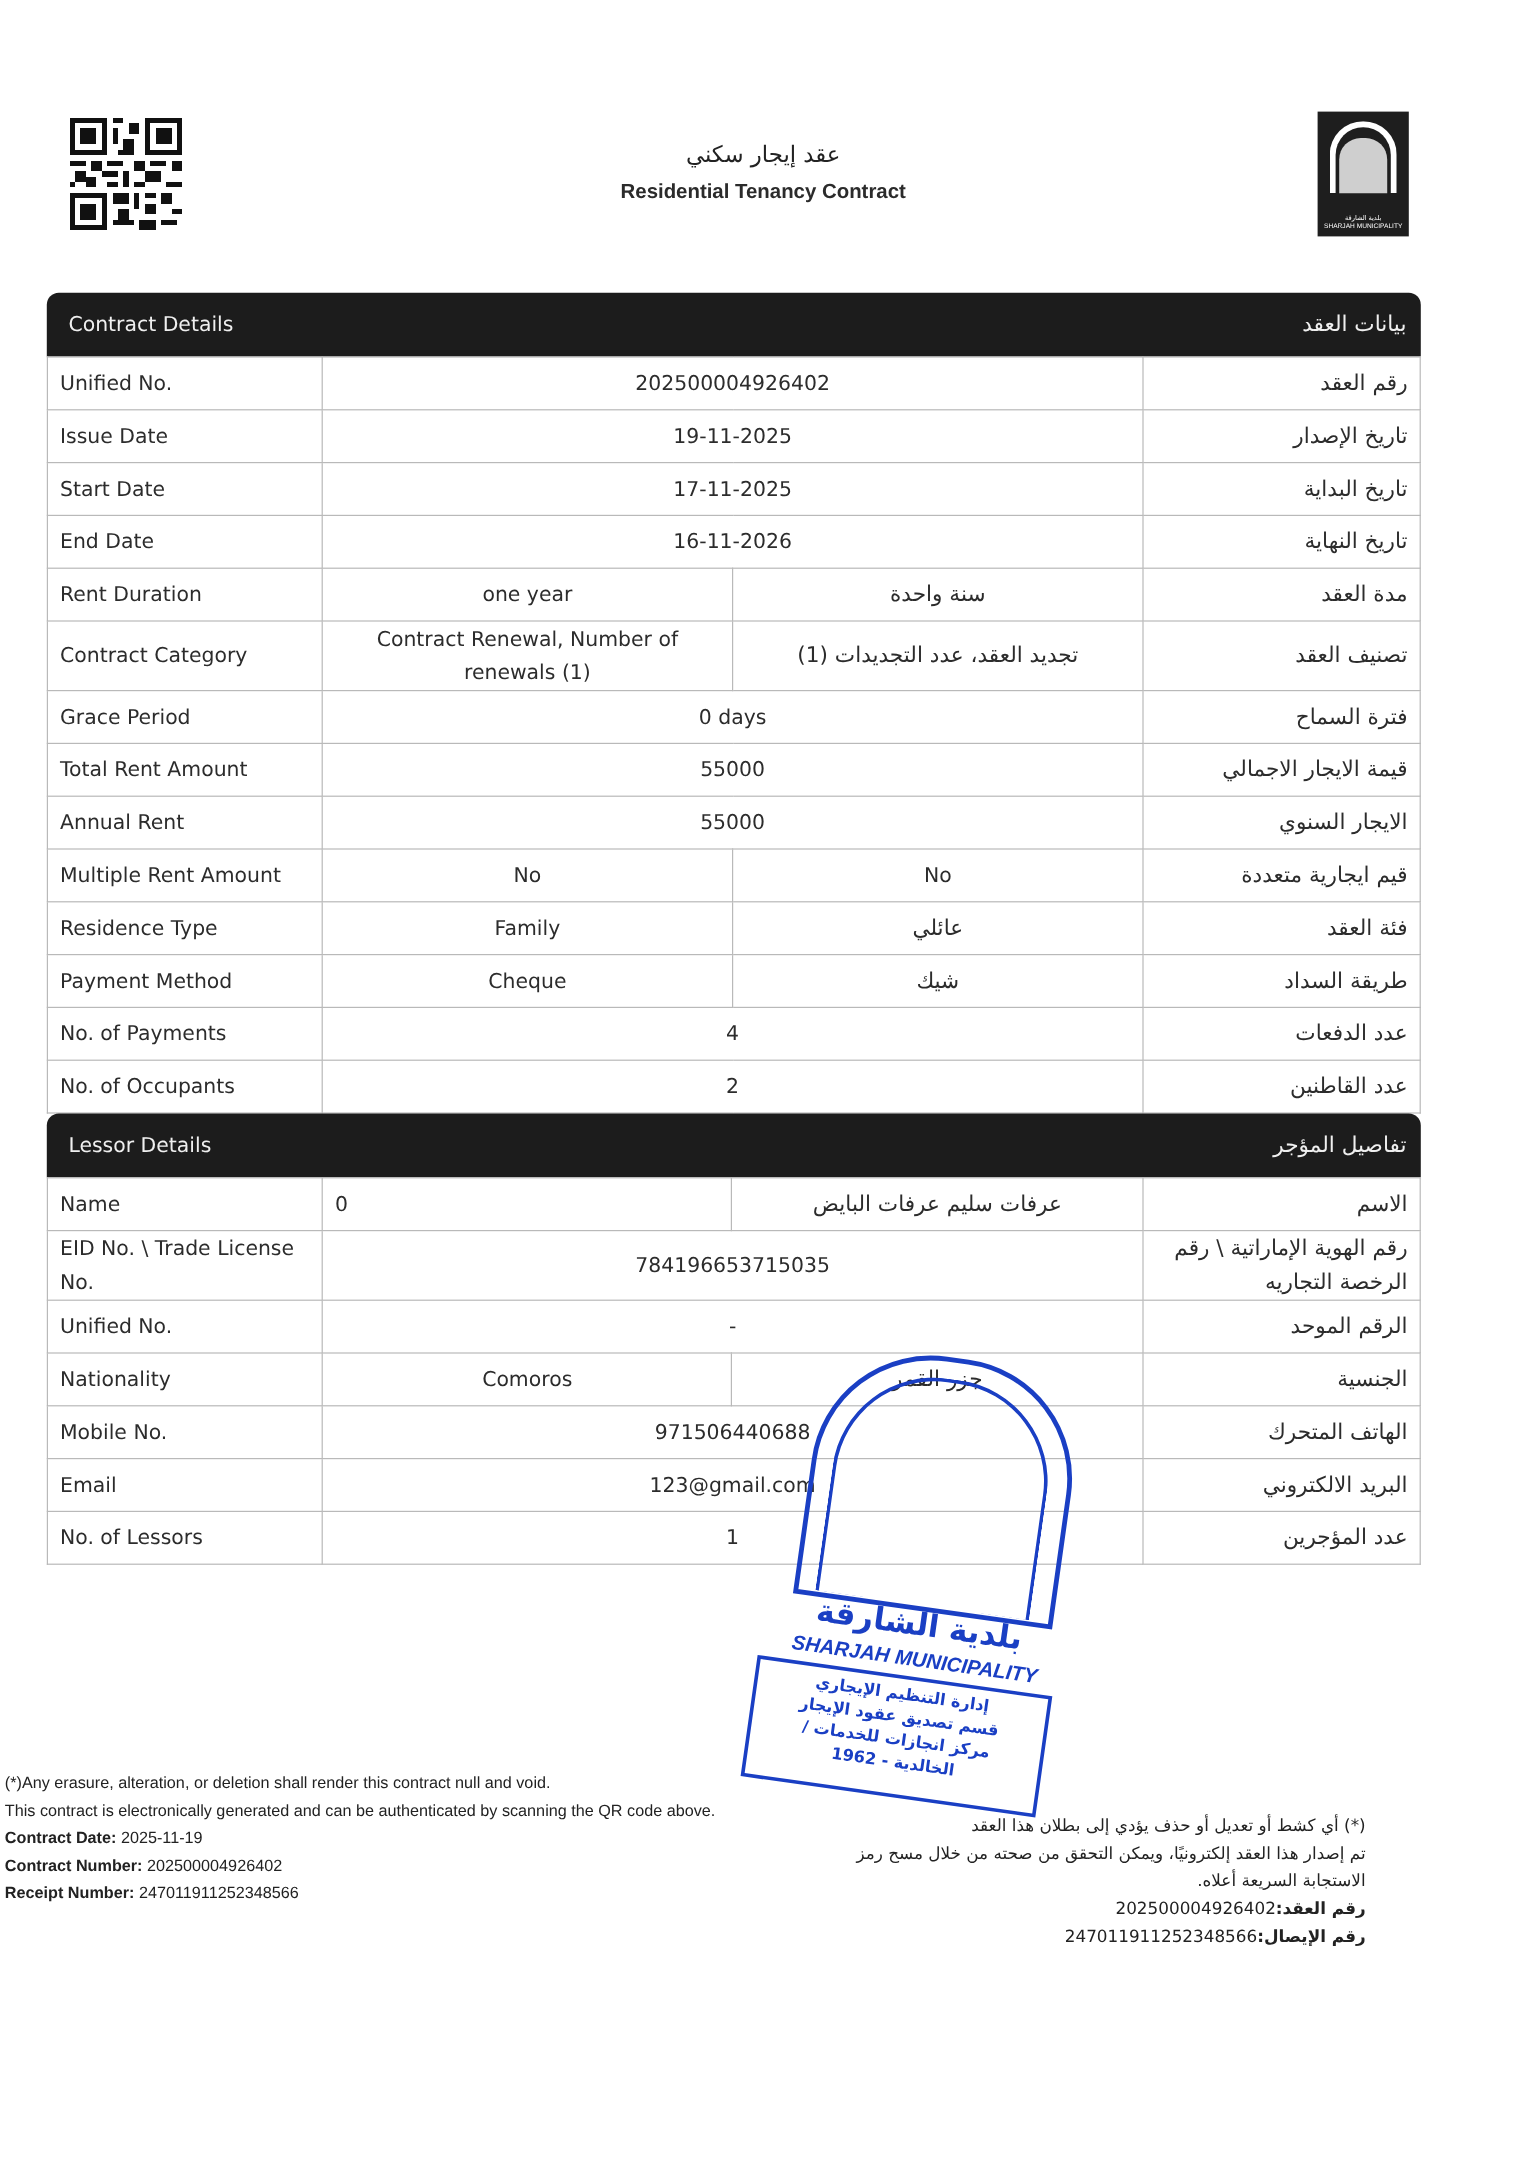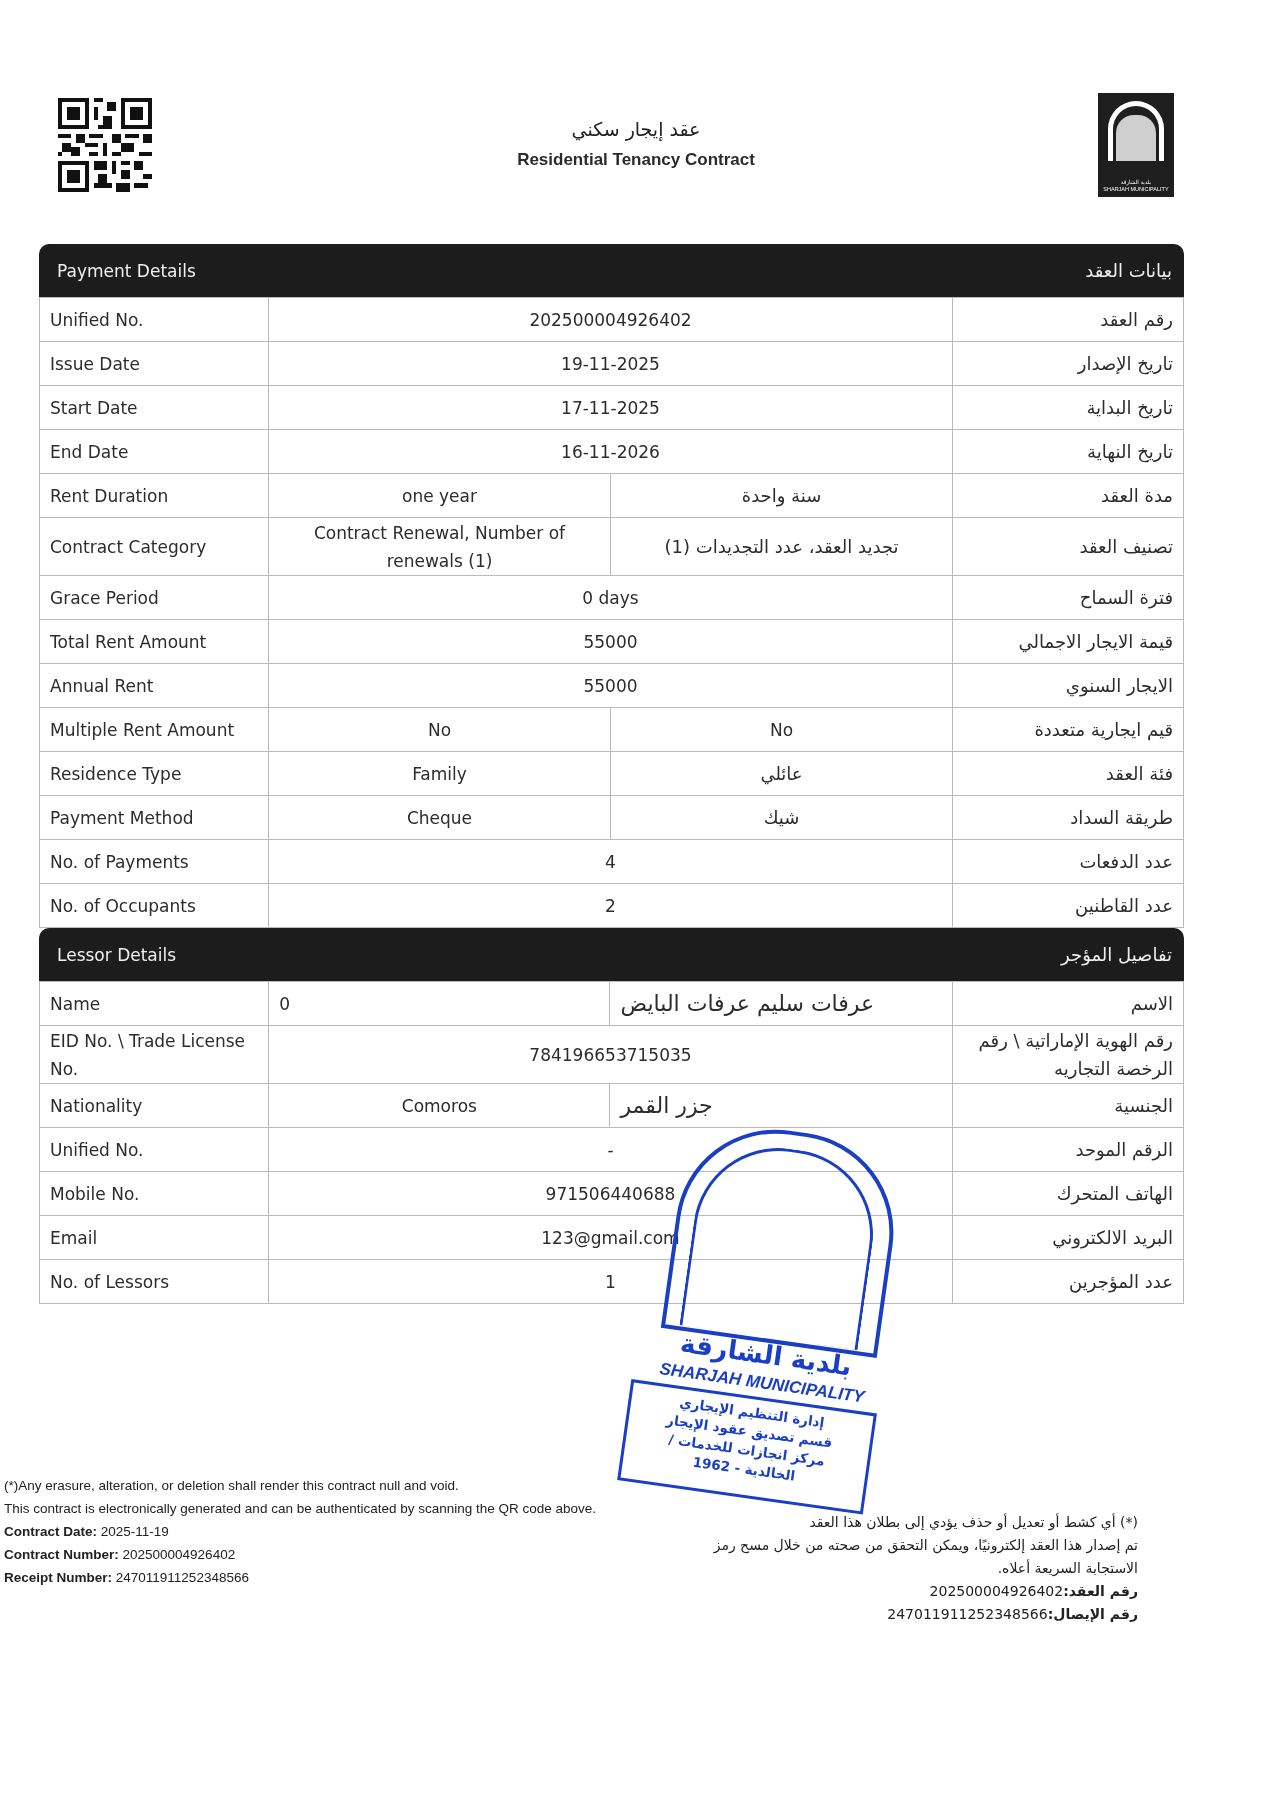--- a/index.html
+++ b/index.html
@@ -20,21 +20,21 @@
   .section { position:absolute; left:39px; width:1145px; }
   .sec-head { height:53px; background:#1c1c1c; border-radius:10px 10px 0 0; display:flex; justify-content:space-between; align-items:center; padding:0 12px 0 18px; box-sizing:border-box; color:#efefef; font-size:17px; }
   .sec-head .ar { direction:rtl; font-size:18px; }
   table { border-collapse:collapse; width:100%; table-layout:fixed; font-size:17px; }
   td { border:1px solid #b9b9b9; padding:0 10px; height:44px; box-sizing:border-box; color:#2c2c2c; }
   td.lbl { width:229px; }
   td.lbl-ar { width:231px; text-align:right; direction:rtl; font-size:18px; }
   td.val { text-align:center; }
   td.val-left { text-align:left; }
   td.ar-val { text-align:center; direction:rtl; font-size:18px; }
-  td.ar-right { text-align:left; direction:rtl; font-size:22px; }
+  td.ar-right { text-align:center; direction:rtl; font-size:18px; }
   tr.tall td { height:58px; line-height:28px; }
 
   
   .stamp { left:655px; top:1125px; width:280px; height:335px; transform:rotate(8deg); transform-origin:center; color:#1a3fc4; }
   .stamp .frame { position:absolute; left:12px; top:8px; width:210px; height:205px; border:4px solid #1a3fc4; border-radius:100px 100px 0 0; }
   .stamp .frame2 { position:absolute; left:30px; top:26px; width:174px; height:187px; border:3px solid #1a3fc4; border-radius:85px 85px 0 0; border-bottom:none; }
   .stamp .name-ar { position:absolute; left:0; top:218px; width:240px; text-align:center; font-size:26px; font-weight:bold; direction:rtl; }
   .stamp .name-en { position:absolute; left:0; top:252px; width:240px; text-align:center; font-size:17px; font-weight:bold; font-family:"Liberation Sans", sans-serif; font-style:italic; }
   .stamp .box { position:absolute; left:-10px; top:276px; width:248px; height:102px; border:3px solid #1a3fc4; box-sizing:border-box; text-align:center; direction:rtl; font-size:13.5px; font-weight:bold; line-height:19px; padding-top:4px; }
 
@@ -92,21 +92,21 @@
   <div class="arch"></div>
     <div class="inner"></div>
   <div class="cap">
       <div>بلدية الشارقة</div>
       <div>SHARJAH MUNICIPALITY</div>
     </div>
 </div>
 
 <div class="section" style="top:244px;">
   <div class="sec-head">
-    <span>Payment Details</span>
+    <span>Contract Details</span>
     <span class="ar">بيانات العقد</span>
   </div>
   <table>
     <tbody>
         <tr>
       <td class="lbl">Unified No.</td>
       <td class="val" colspan="2">202500004926402</td>
       <td class="lbl-ar">رقم العقد</td>
     </tr>
     <tr>
@@ -195,29 +195,29 @@
       <td class="val-left" style="width:341px">0</td>
       <td class="ar-right" style="width:342px">عرفات سليم عرفات البايض</td>
       <td class="lbl-ar">الاسم</td>
     </tr>
     <tr class="tall">
       <td class="lbl">EID No. \ Trade License No.</td>
       <td class="val" colspan="2">784196653715035</td>
       <td class="lbl-ar">رقم الهوية الإماراتية \ رقم الرخصة التجاريه</td>
     </tr>
     <tr>
+      <td class="lbl">Unified No.</td>
+      <td class="val" colspan="2">-</td>
+      <td class="lbl-ar">الرقم الموحد</td>
+    </tr>
+    <tr>
       <td class="lbl">Nationality</td>
       <td class="val">Comoros</td>
       <td class="ar-right">جزر القمر</td>
       <td class="lbl-ar">الجنسية</td>
-    </tr>
-    <tr>
-      <td class="lbl">Unified No.</td>
-      <td class="val" colspan="2">-</td>
-      <td class="lbl-ar">الرقم الموحد</td>
     </tr>
     <tr>
       <td class="lbl">Mobile No.</td>
       <td class="val" colspan="2">971506440688</td>
       <td class="lbl-ar">الهاتف المتحرك</td>
     </tr>
     <tr>
       <td class="lbl">Email</td>
       <td class="val" colspan="2">123@gmail.com</td>
       <td class="lbl-ar">البريد الالكتروني</td>

